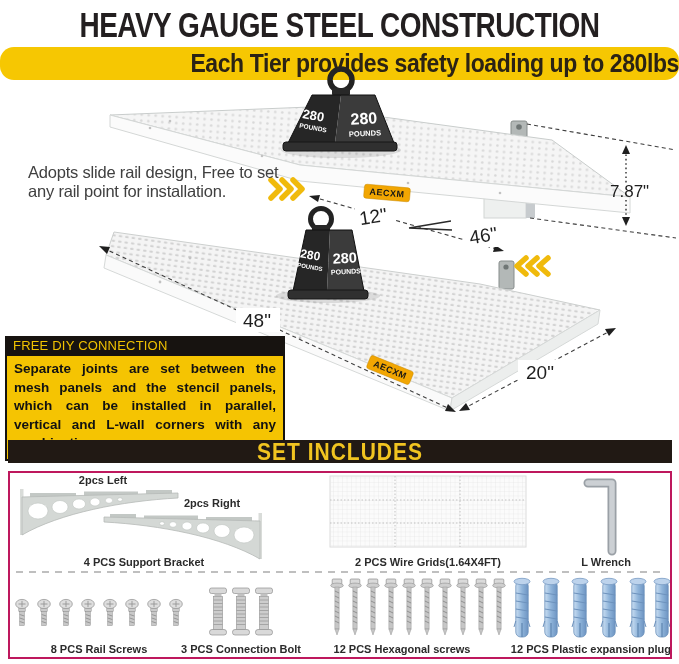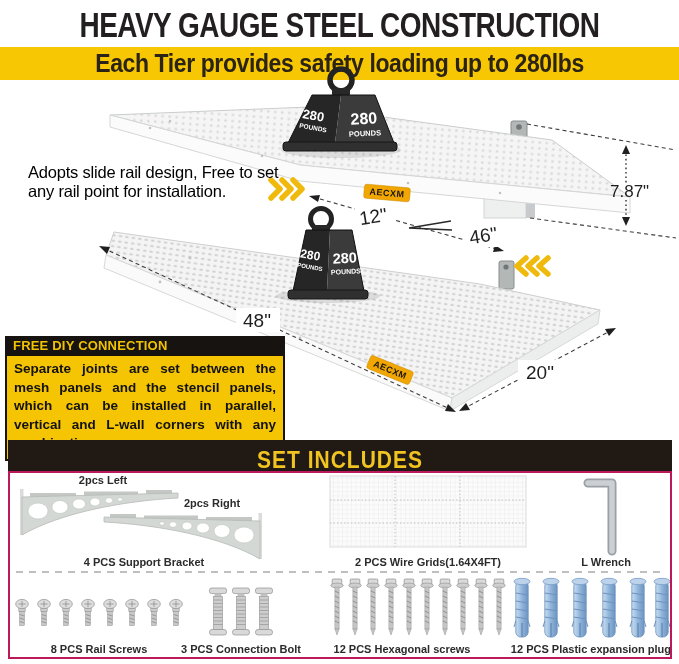--- a/index.html
+++ b/index.html
@@ -3,38 +3,38 @@
 <meta charset="utf-8">
 <style>
   html,body{margin:0;padding:0;background:#ffffff;}
   body{width:679px;height:664px;position:relative;font-family:"Liberation Sans",sans-serif;overflow:hidden;}
   .stage{position:absolute;inset:0;width:679px;height:664px;background:#fff;}
 
   .title{position:absolute;top:6px;left:0;width:679px;text-align:center;
          font-size:28px;font-weight:800;letter-spacing:-0.5px;color:#231f20;
          transform:scaleY(1.22);transform-origin:top center;white-space:nowrap;}
   .banner{position:absolute;top:47px;left:0;width:679px;height:33px;background:#F6C702;
-          display:flex;align-items:center;justify-content:center;}
+          display:flex;align-items:center;justify-content:flex-end;border-radius:14px;}
   .banner span{font-size:23px;font-weight:700;color:#2b2315;letter-spacing:-0.4px;
           transform:scaleY(1.1);white-space:nowrap;}
 
   .diagram-svg{position:absolute;left:0;top:0;width:679px;height:664px;pointer-events:none;}
 
   .note{position:absolute;left:28px;top:163px;font-size:16.5px;line-height:18.5px;
-        color:#000000;letter-spacing:-0.2px;white-space:nowrap;}
+        color:#404040;letter-spacing:-0.2px;white-space:nowrap;}
 
   .diy-box{position:absolute;left:5px;top:336px;width:276px;border:2px solid #161310;border-top:none;
            background:#F5C402;}
-  .diy-header{background:#171310;color:#F0C201;font-size:13px;font-weight:700;
+  .diy-header{background:#171310;color:#F0C201;font-size:13px;font-weight:400;
               padding:2px 6px 3px 6px;letter-spacing:0.2px;}
   .diy-body{padding:4px 7px 6px 7px;font-size:13.5px;font-weight:700;line-height:18.5px;
             color:#121212;text-align:justify;}
 
-  .set-bar{position:absolute;left:8px;top:440px;width:664px;height:32px;background:#211914;
-           display:flex;align-items:flex-end;justify-content:center;}
+  .set-bar{position:absolute;left:8px;top:440px;width:664px;height:23px;background:#211914;
+           display:flex;align-items:flex-start;justify-content:center;}
   .set-bar span{color:#F1C420;font-size:21px;font-weight:700;letter-spacing:1px;
            transform:scaleY(1.15);white-space:nowrap;}
 
   .panel{position:absolute;left:8px;top:471px;width:660px;height:184px;border:2px solid #be185d;background:#fff;}
   .panel svg{display:block;}
 
   text.lbl{font-family:"Liberation Sans",sans-serif;font-size:11px;font-weight:700;fill:#2b2b2b;text-anchor:middle;}
   text.dimtxt{font-family:"Liberation Sans",sans-serif;font-size:19px;fill:#1e1e1e;text-anchor:middle;}
   text.dimtxt-s{font-family:"Liberation Sans",sans-serif;font-size:17px;fill:#1e1e1e;}
   text.wt{font-family:"Liberation Sans",sans-serif;fill:#ffffff;font-weight:700;text-anchor:middle;}

